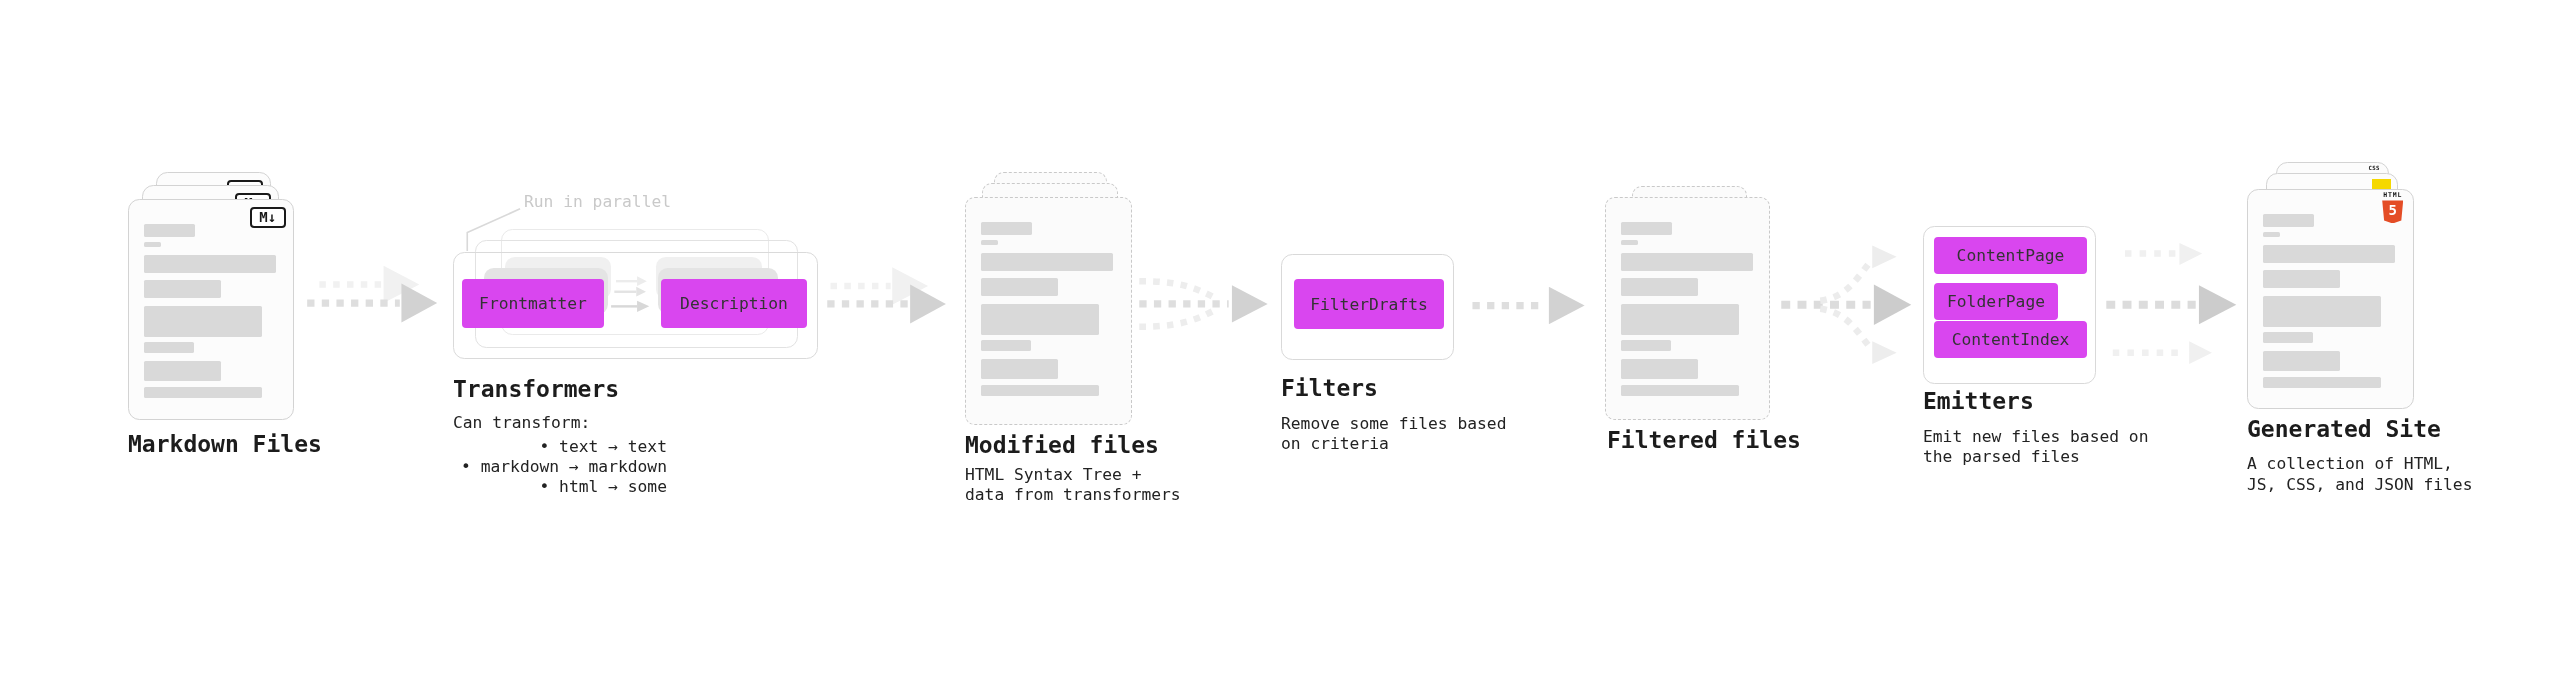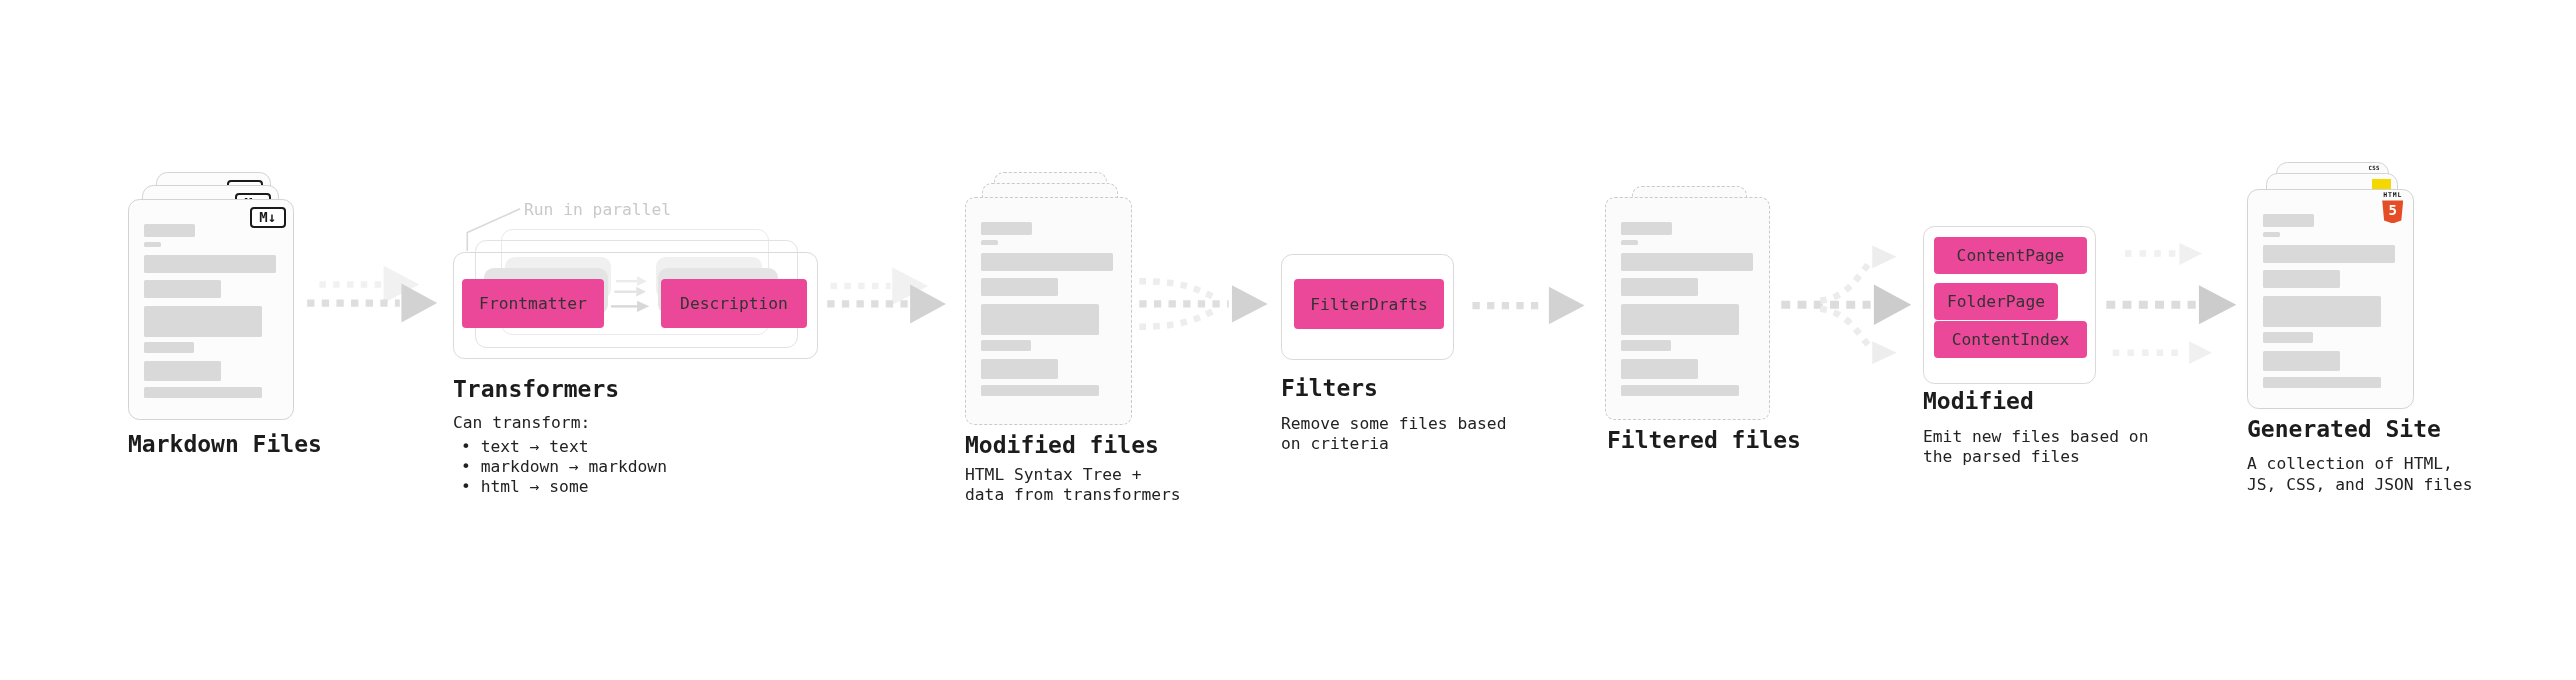--- a/index.html
+++ b/index.html
@@ -27,29 +27,29 @@
                  color:#fff;font-size:14px;font-weight:bold;line-height:21px;text-align:center;margin-top:0.8px;}
   .jsbadge{position:absolute;top:4.9px;right:6.5px;width:18.7px;height:16.3px;background:#f5d800;}
   .cssbadge{position:absolute;top:3.3px;right:6.5px;width:14.6px;text-align:center;}
   .cssbadge .t{font-size:5.7px;font-weight:bold;color:#111;line-height:5.7px;letter-spacing:0.4px;}
   .cssbadge .ubar{height:3.3px;background:#2f6fe4;margin-top:0.8px;}
   
   .obox{position:absolute;box-sizing:border-box;background:transparent;border:1.6px solid #dadada;border-radius:11.4px;z-index:1;}
   .obox.solidbg{background:#ffffff;border-color:#d9d9d9;}
   .obox.l2{border-color:#e2e2e2;}
   .obox.l3{border-color:#eaeaea;}
-  .pill{position:absolute;box-sizing:border-box;background:#ec4899;border-radius:4px;z-index:2;
+  .pill{position:absolute;box-sizing:border-box;background:#d946ef;border-radius:4px;z-index:2;
         display:flex;align-items:center;justify-content:center;font-size:16.3px;color:#333;white-space:nowrap;}
   .ghost{position:absolute;border-radius:9.8px;z-index:1;}
   .g2{background:#e4e4e4;}
   .g3{background:#f0f0f0;}
   
   .title{position:absolute;font-size:23px;font-weight:700;line-height:1.1;color:#1c1c1c;white-space:nowrap;z-index:2;}
   .desc{position:absolute;font-size:16.3px;line-height:20.3px;color:#222;white-space:nowrap;z-index:2;}
-  .bullet{padding-left:8.1px;}
+  .bullet{padding-left:8.1px;text-align:right;}
   .annotation{position:absolute;font-size:16.3px;color:#c9c9c9;white-space:nowrap;z-index:2;}
 </style>
 </head>
 <body>
 
 <div class="canvas">
 
   <svg class="arrows" width="2576" height="681" viewBox="0 0 3170 838">
     <g>
       <path d="M393 350 H470" stroke="#f1f1f1" stroke-width="8" stroke-dasharray="8 9" fill="none"></path>
@@ -119,21 +119,21 @@
         <div class="bar b5"></div>
         <div class="bar b6"></div>
         <div class="bar b7"></div>
         <div class="bar b8"></div>
       </div>
     </div>
     <div class="title" style="left:128px;top:432px">Markdown Files</div>
   </div>
 
   <div>
-    <div class="annotation" style="left:524px;top:200px">Run in parallel</div>
+    <div class="annotation" style="left:524px;top:192px">Run in parallel</div>
     <div class="obox l3" style="left:501px;top:229px;width:268px;height:106px"></div>
     <div class="obox l2" style="left:475px;top:240px;width:323px;height:108px"></div>
     <div class="obox" style="left:453px;top:252px;width:365px;height:107px"></div>
     <div class="ghost g3" style="left:505px;top:257px;width:106px;height:42px"></div>
     <div class="ghost g2" style="left:484px;top:268px;width:124px;height:46px"></div>
     <div class="pill" style="left:462px;top:279px;width:142px;height:49px">Frontmatter</div>
     <div class="ghost g3" style="left:656px;top:257px;width:106px;height:42px"></div>
     <div class="ghost g2" style="left:658px;top:268px;width:120px;height:46px"></div>
     <div class="pill" style="left:661px;top:279px;width:146px;height:49px">Description</div>
     <div class="title" style="left:453px;top:377px">Transformers</div>
@@ -192,21 +192,21 @@
       </div>
     </div>
     <div class="title" style="left:1607px;top:428px">Filtered files</div>
   </div>
 
   <div>
     <div class="obox solidbg" style="left:1923px;top:226px;width:173px;height:158px"></div>
     <div class="pill" style="left:1934px;top:237px;width:153px;height:37px">ContentPage</div>
     <div class="pill" style="left:1934px;top:283px;width:124px;height:37px">FolderPage</div>
     <div class="pill" style="left:1934px;top:321px;width:153px;height:37px">ContentIndex</div>
-    <div class="title" style="left:1923px;top:389px">Modified</div>
+    <div class="title" style="left:1923px;top:389px">Emitters</div>
     <div class="desc" style="left:1923px;top:427px">
       <div>Emit new files based on</div>
       <div>the parsed files</div>
     </div>
   </div>
 
   <div>
     <div class="file" style="left:2276px;top:162px;width:113px;height:199px">
       <div class="cssbadge">
         <div class="t">CSS</div>

